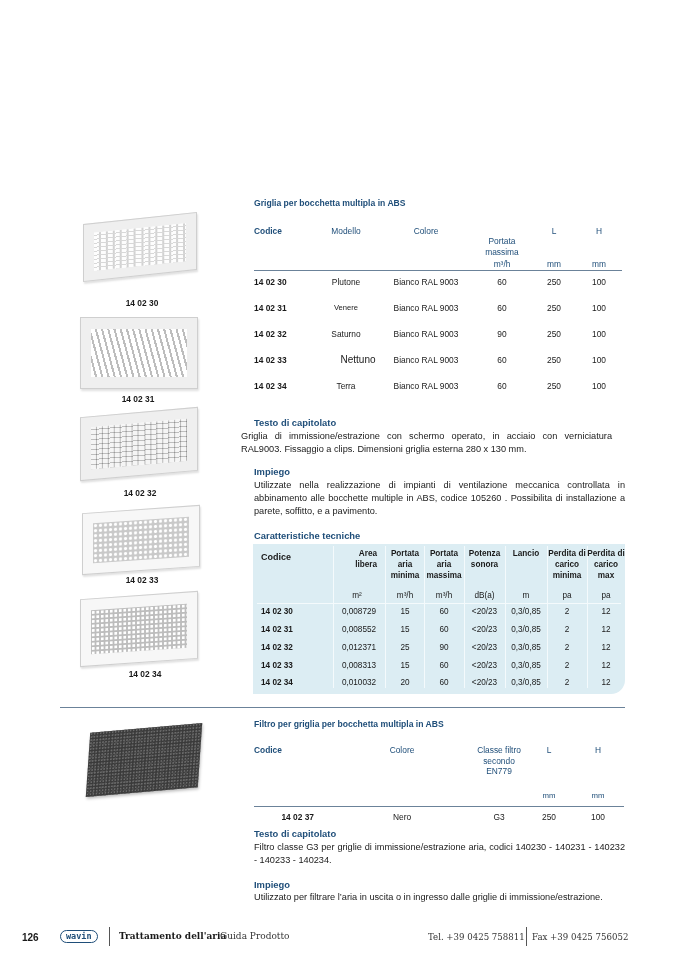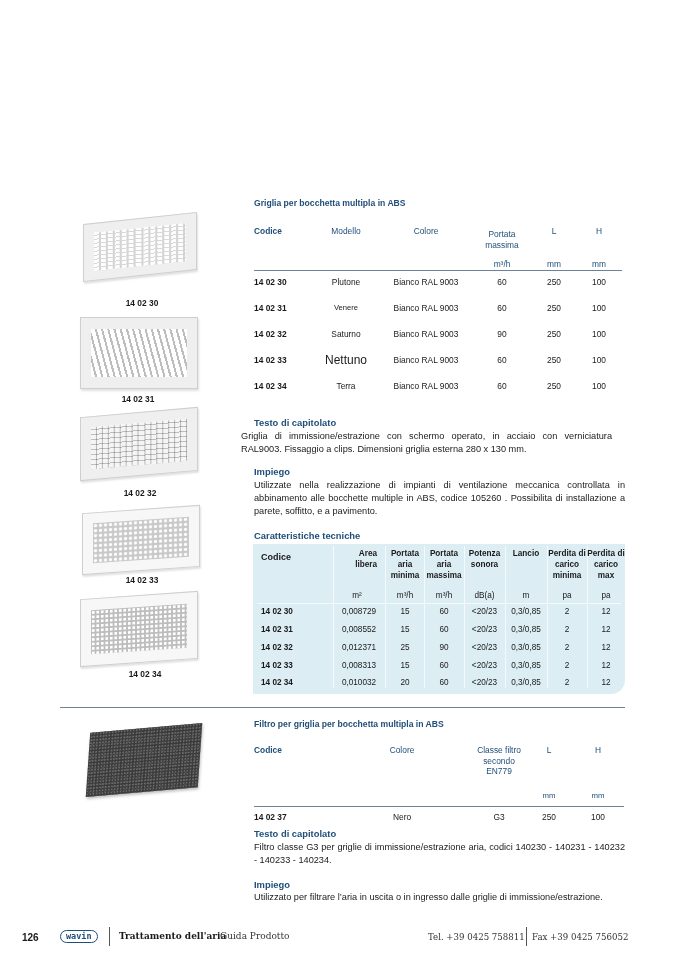--- a/index.html
+++ b/index.html
@@ -73,21 +73,21 @@
 
 <div class="abs" style="left:88px;top:728px;width:112px;height:64px;background:radial-gradient(circle,#6b6b6b 0.7px,transparent 1.2px) 0 0/3px 3px,radial-gradient(circle,#505050 0.8px,transparent 1.2px) 1px 2px/4px 4px,#3a3a3a;transform:skewY(-5deg) skewX(-4deg);box-shadow:1px 2px 3px rgba(0,0,0,.25);"></div>
 
 <div class="abs sec-title" style="left:254px;top:198px;">Griglia per bocchetta multipla in ABS</div>
 
 <div class="t1">
   <div class="hdr">
     <div class="cell bold navy" style="left:0;top:1px;width:60px;text-align:left;">Codice</div>
     <div class="cell navy" style="left:62px;top:1px;width:60px;">Modello</div>
     <div class="cell navy" style="left:137px;top:1px;width:70px;">Colore</div>
-    <div class="cell navy" style="left:220px;top:4px;width:56px;">Portata massima</div>
+    <div class="cell navy" style="left:220px;top:11px;width:56px;">Portata massima</div>
     <div class="cell navy" style="left:283px;top:1px;width:34px;">L</div>
     <div class="cell navy" style="left:328px;top:1px;width:34px;">H</div>
     <div class="cell navy" style="left:220px;top:34px;width:56px;">m³/h</div>
     <div class="cell navy" style="left:283px;top:34px;width:34px;">mm</div>
     <div class="cell navy" style="left:328px;top:34px;width:34px;">mm</div>
   </div>
   <div style="height:6px;"></div>
 
   <div class="row">
     <div class="cell bold" style="left:0;top:0;width:60px;text-align:left;">14 02 30</div>
@@ -108,21 +108,21 @@
   <div class="row">
     <div class="cell bold" style="left:0;top:0;width:60px;text-align:left;">14 02 32</div>
     <div class="cell" style="left:62px;top:0;width:60px;">Saturno</div>
     <div class="cell" style="left:132px;top:0;width:80px;">Bianco RAL 9003</div>
     <div class="cell" style="left:220px;top:0;width:56px;">90</div>
     <div class="cell" style="left:283px;top:0;width:34px;">250</div>
     <div class="cell" style="left:328px;top:0;width:34px;">100</div>
   </div>
   <div class="row">
     <div class="cell bold" style="left:0;top:0;width:60px;text-align:left;">14 02 33</div>
-    <div class="cell" style="left:62px;top:0;width:60px;font-size:12px;">Nettuno</div>
+    <div class="cell" style="left:74px;top:0;width:60px;font-size:10px;">Nettuno</div>
     <div class="cell" style="left:132px;top:0;width:80px;">Bianco RAL 9003</div>
     <div class="cell" style="left:220px;top:0;width:56px;">60</div>
     <div class="cell" style="left:283px;top:0;width:34px;">250</div>
     <div class="cell" style="left:328px;top:0;width:34px;">100</div>
   </div>
   <div class="row">
     <div class="cell bold" style="left:0;top:0;width:60px;text-align:left;">14 02 34</div>
     <div class="cell" style="left:62px;top:0;width:60px;">Terra</div>
     <div class="cell" style="left:132px;top:0;width:80px;">Bianco RAL 9003</div>
     <div class="cell" style="left:220px;top:0;width:56px;">60</div>
@@ -226,21 +226,21 @@
   <div class="cell bold navy" style="left:0;top:0;width:60px;text-align:left;">Codice</div>
   <div class="cell navy" style="left:118px;top:0;width:60px;">Colore</div>
   <div class="cell navy" style="left:222px;top:0;width:46px;">Classe filtro secondo EN779</div>
   <div class="cell navy" style="left:278px;top:0;width:34px;">L</div>
   <div class="cell navy" style="left:327px;top:0;width:34px;">H</div>
   <div class="cell navy" style="left:278px;top:46px;width:34px;font-size:7.8px;">mm</div>
   <div class="cell navy" style="left:327px;top:46px;width:34px;font-size:7.8px;">mm</div>
   <div style="position:absolute;left:0;top:61px;width:370px;height:1px;background:#6b8299;"></div>
 
   <div style="position:absolute;left:0;top:67px;width:368px;height:14px;">
-    <div class="cell bold" style="left:0;width:60px;text-align:left;">14 02 37</div>
+    <div class="cell bold" style="left:0;width:60px;text-align:right;">14 02 37</div>
     <div class="cell" style="left:118px;width:60px;">Nero</div>
     <div class="cell" style="left:222px;width:46px;">G3</div>
     <div class="cell" style="left:278px;width:34px;">250</div>
     <div class="cell" style="left:327px;width:34px;">100</div>
   </div>
 </div>
 
 <div class="abs h-sub" style="left:254px;top:828px;">Testo di capitolato</div>
 <div class="abs para" style="left:254px;top:841px;width:371px;">Filtro classe G3 per griglie di immissione/estrazione aria, codici 140230 - 140231 - 140232 - 140233 - 140234.</div>
 

